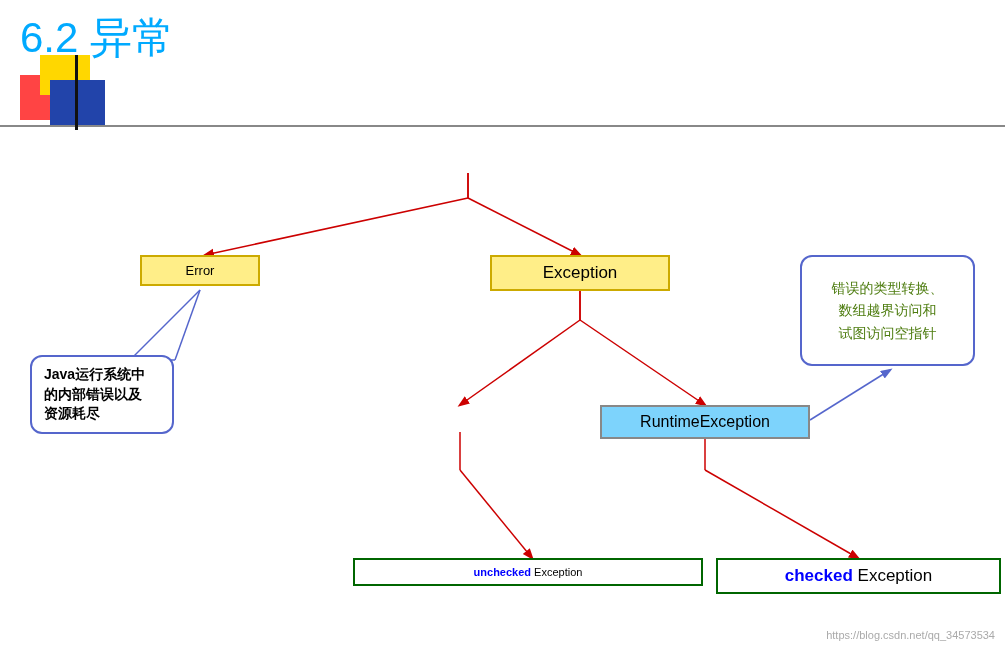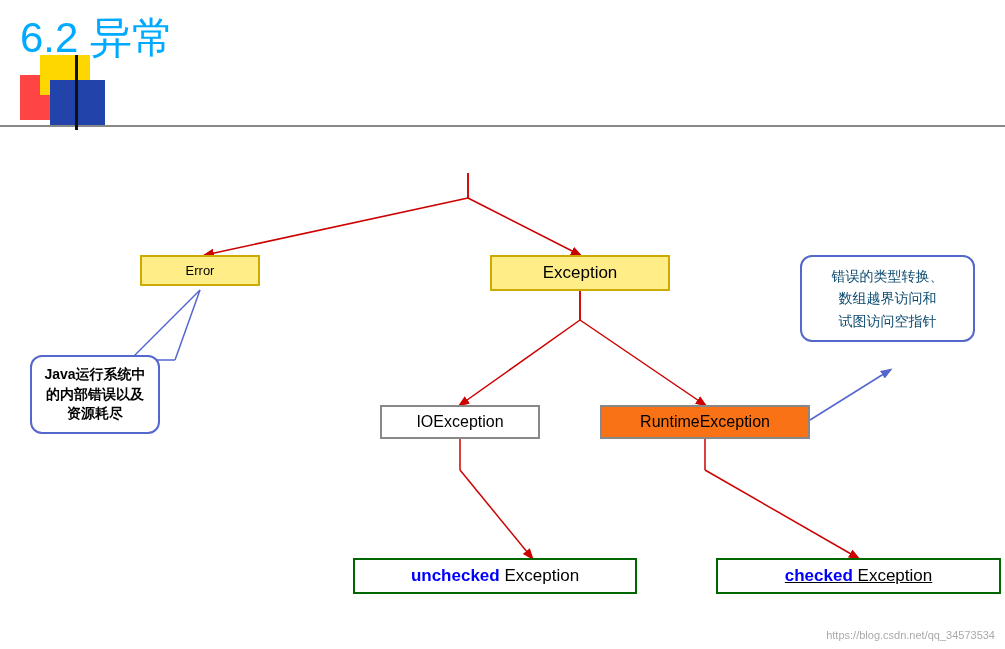--- a/index.html
+++ b/index.html
@@ -138,80 +138,78 @@
       background: white;
       color: #000;
       font-size: 16px;
     }
 
     .node-runtimeexception {
       left: 600px;
       top: 405px;
       width: 210px;
       border-color: #888;
-      background: #f97316;
+      background: #7dd3fc;
       color: #000;
       font-size: 16px;
     }
 
     .node-unchecked {
       left: 353px;
       top: 558px;
-      width: 284px;
+      width: 350px;
       border-color: #006600;
       background: white;
       color: #000;
-      font-size: 17px;
+      font-size: 11px;
     }
 
     .node-checked {
       left: 716px;
       top: 558px;
       width: 285px;
       border-color: #006600;
       background: white;
       color: #000;
       font-size: 17px;
-      text-decoration: underline;
     }
 
     .node-unchecked .bold-blue,
     .node-checked .bold-blue {
       font-weight: bold;
       color: #0000FF;
     }
 
     
     .callout-error {
       position: absolute;
       left: 30px;
       top: 355px;
-      width: 130px;
+      width: 144px;
       border: 2px solid #5566CC;
       border-radius: 12px;
       padding: 8px 12px;
       font-size: 14px;
       font-weight: bold;
       color: #000;
       background: white;
-      text-align: center;
       line-height: 1.4;
     }
 
     
     .callout-runtime {
       position: absolute;
       left: 800px;
       top: 255px;
       width: 175px;
       border: 2px solid #5566CC;
       border-radius: 12px;
-      padding: 8px 10px;
+      padding: 20px 10px;
       font-size: 14px;
-      color: #0c4a6e;
+      color: #4d7c0f;
       background: white;
       text-align: center;
       line-height: 1.6;
     }
 
     
     .lines-svg {
       position: absolute;
       top: 0;
       left: 0;
@@ -285,23 +283,20 @@
 
 
   <div class="node node-error">
     <span>Error</span>
   </div>
 
   <div class="node node-exception">
     <span>Exception</span>
   </div>
 
-  <div class="node node-ioexception">
-    <span>IOException</span>
-  </div>
 
   <div class="node node-runtimeexception">
     <span>RuntimeException</span>
   </div>
 
   <div class="node node-unchecked">
     <span class="bold-blue">unchecked</span><span> Exception</span>
   </div>
 
   <div class="node node-checked">

